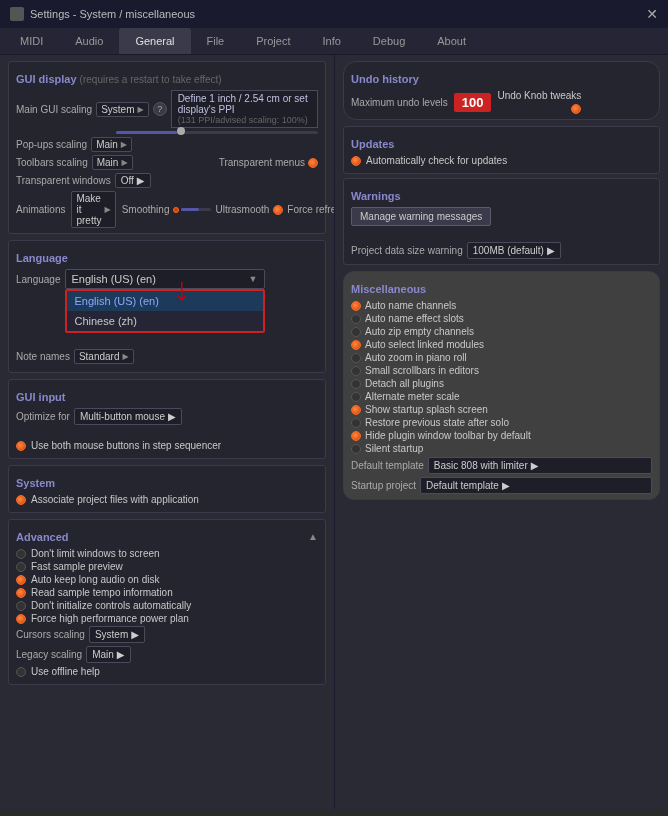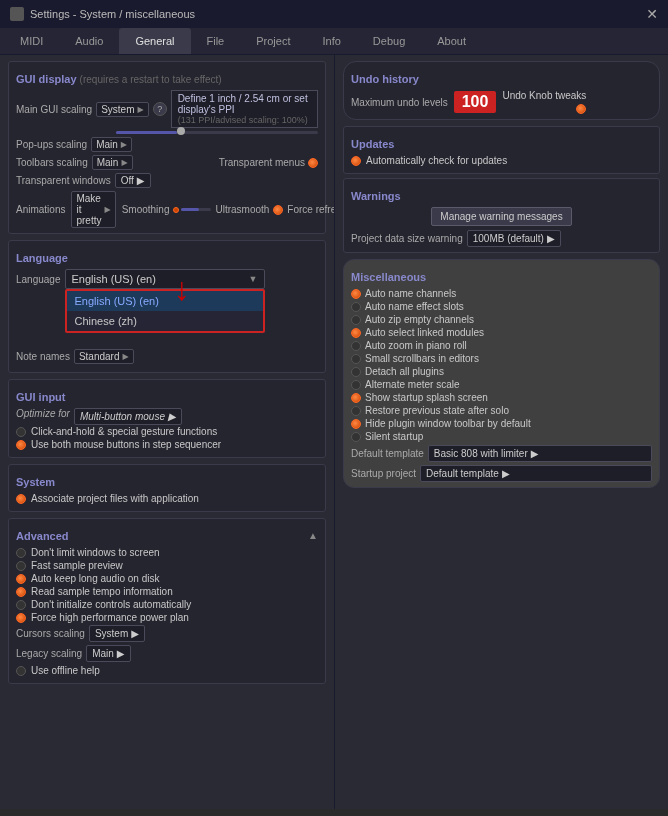--- a/index.html
+++ b/index.html
@@ -214,24 +214,23 @@
     .lang-item.selected { background: #1e3a5a; color: #88aaff; }
     .gui-input-box {
       background: #252530;
       border: 1px solid #3a3a4a;
       border-radius: 3px;
       padding: 5px 7px;
       margin-bottom: 6px;
     }
     .optimize-row {
       display: flex;
-      align-items: flex-start;
-      gap: 4px;
-      margin-bottom: 1px;
-      font-style: italic;
+      align-items: center;
+      gap: 4px;
+      margin-bottom: 15px;
     }
     .small-dropdown {
       background: #1e1e28;
       border: 1px solid #4a4a5a;
       color: #ccc;
       padding: 2px 5px;
       font-size: 10px;
       border-radius: 2px;
       display: flex;
       align-items: center;
@@ -278,21 +277,21 @@
     .undo-row {
       display: flex;
       align-items: center;
       gap: 6px;
     }
     .max-undo-box {
       background: #cc2222;
       color: #fff;
       font-weight: bold;
       padding: 2px 8px;
-      font-size: 16px;
+      font-size: 13px;
       border-radius: 2px;
     }
     .updates-section {
       background: #252530;
       border: 1px solid #3a3a4a;
       border-radius: 3px;
       padding: 5px 7px;
       margin-bottom: 4px;
     }
     .warnings-section {
@@ -567,24 +566,20 @@
       <div class="gui-input-box">
         <div class="section-header">GUI input</div>
         <div class="optimize-row">
           <span class="label-sm">Optimize for</span>
           <div class="small-dropdown">
             <span>Multi-button mouse</span>
             <span class="arrow">▶</span>
           </div>
         </div>
         <div class="radio-row">
-          <div class="radio-off"></div>
-          <span>Click-and-hold &amp; special gesture functions</span>
-        </div>
-        <div class="radio-row">
           <div class="radio-orange"></div>
           <span>Use both mouse buttons in step sequencer</span>
         </div>
       </div>
 
       <div class="system-section">
         <div class="section-header">System</div>
         <div class="radio-row">
           <div class="radio-orange"></div>
           <span>Associate project files with application</span>
@@ -659,21 +654,21 @@
       <div class="updates-section">
         <div class="section-header">Updates</div>
         <div class="radio-row">
           <div class="radio-orange"></div>
           <span>Automatically check for updates</span>
         </div>
       </div>
 
       <div class="warnings-section">
         <div class="section-header">Warnings</div>
-        <div style="display:flex; justify-content:center; margin-bottom:4px;">
+        <div style="display:flex; justify-content:flex-start; margin-bottom:16px;">
           <button class="warn-btn">Manage warning messages</button>
         </div>
         <div class="warn-row">
           <span class="label-sm">Project data size warning</span>
           <div class="warn-dropdown">
             <span>100MB (default)</span>
             <span class="arrow">▶</span>
           </div>
         </div>
       </div>

